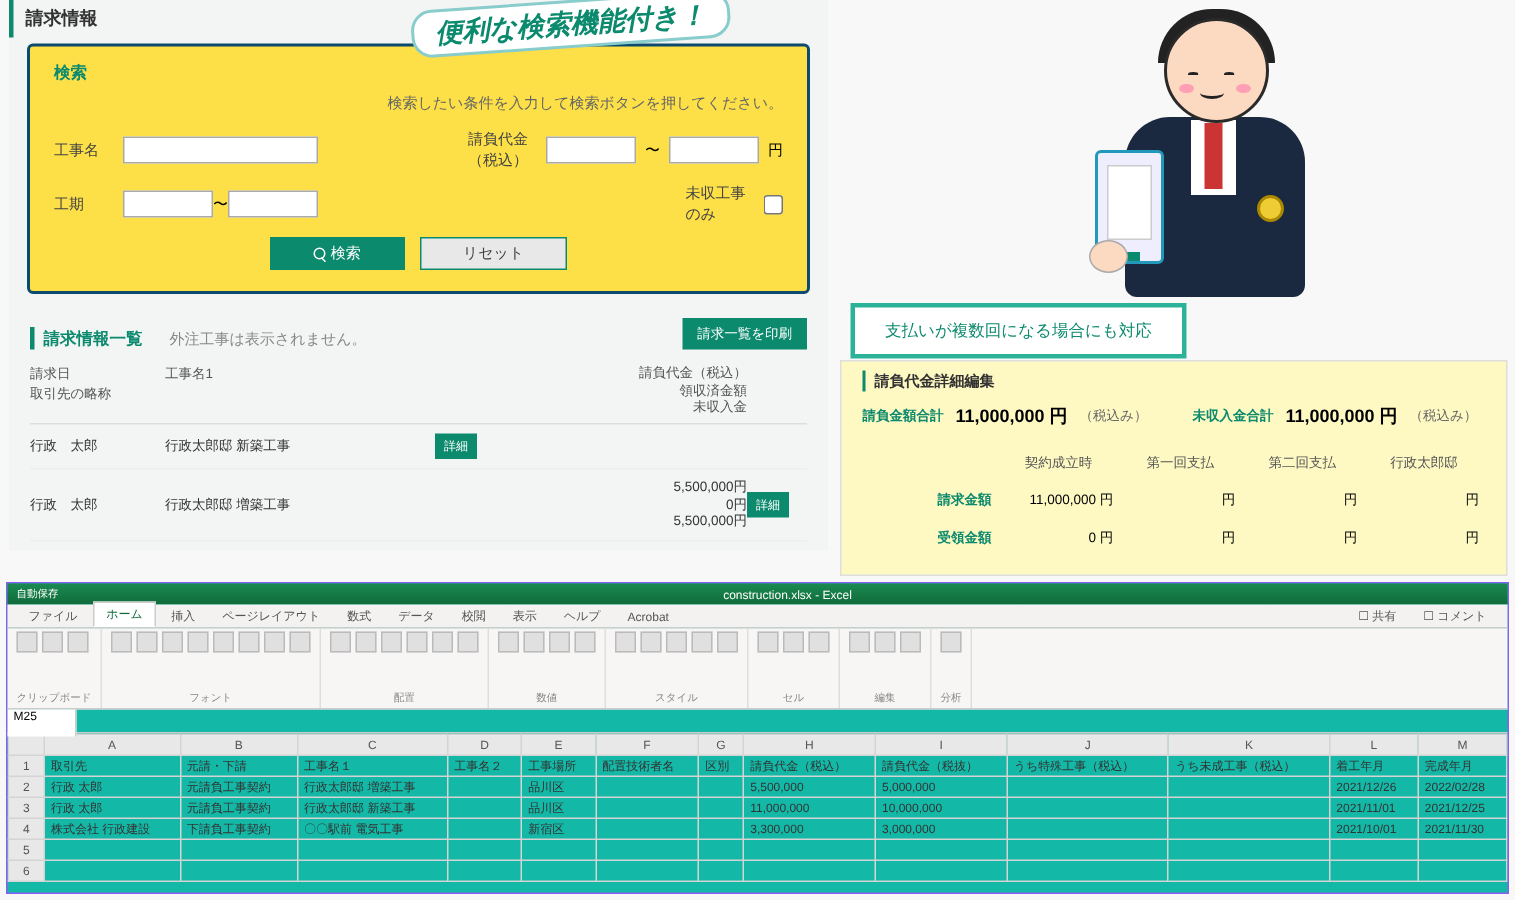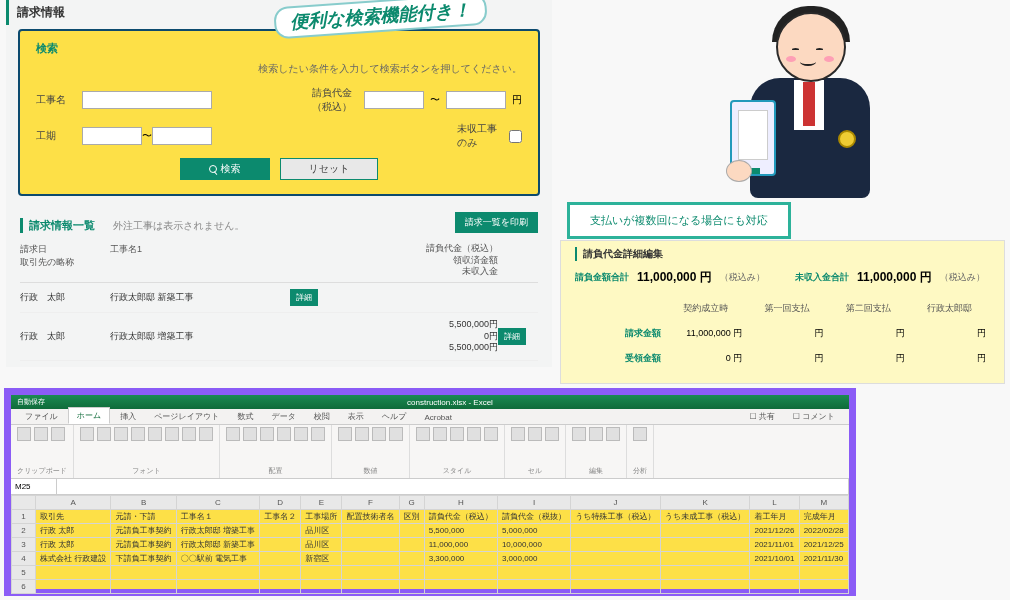--- a/index.html
+++ b/index.html
@@ -66,32 +66,32 @@
 .suit { position:absolute; left:60px; top:78px; width:120px; height:120px; background:#1a2840; border-radius:30px 30px 8px 8px; }
 .shirt { position:absolute; left:104px; top:80px; width:30px; height:50px; background:#fff; }
 .tie { position:absolute; left:113px; top:82px; width:12px; height:44px; background:#c33; }
 .badge { position:absolute; left:148px; top:130px; width:18px; height:18px; background:#ec3; border-radius:50%; border:2px solid #a80; }
 .phone { position:absolute; left:40px; top:100px; width:46px; height:76px; background:#eef; border:2px solid #29b; border-radius:4px; }
 .phone-inner { margin:8px 6px; height:50px; background:#fff; border:1px solid #ccc; }
 .phone-btn { margin:2px 14px; height:6px; background:#0c8a6e; }
 .hand { position:absolute; left:36px; top:160px; width:26px; height:22px; background:#fcd9c1; border-radius:50%; border:1px solid #aaa; }
 
 
-.excel { position:absolute; left:4px; top:388px; width:852px; height:208px; background:#fde047; border:7px solid #8b5cf6; font-size:9px; color:#333; z-index:1; }
+.excel { position:absolute; left:4px; top:388px; width:1002px; height:208px; background:#14b8a6; border:1px solid #8b5cf6; font-size:9px; color:#333; z-index:1; }
 .xl-title { background:#106b3a; background:linear-gradient(#1b8a52,#0f6b3a); height:14px; color:#fff; display:flex; align-items:center; }
 .xl-title .t { margin:0 auto; font-size:8px; }
 .xl-ribbon-tabs { background:#f3f2f1; height:16px; display:flex; align-items:flex-end; gap:2px; padding:0 6px; font-size:8px; border-bottom:1px solid #ccc; }
 .xl-ribbon-tabs span { padding:2px 8px; color:#555; cursor:pointer; }
 .xl-ribbon-tabs span.active { background:#fff; border:1px solid #ccc; border-bottom:1px solid #fff; color:#0f6b3a; }
 .xl-ribbon { background:#f7f6f5; height:54px; display:flex; border-bottom:1px solid #ccc; }
 .xl-grp { border-right:1px solid #ddd; padding:2px 6px; display:flex; flex-direction:column; justify-content:space-between; }
 .xl-grp .icons { display:flex; gap:3px; flex-wrap:wrap; }
 .xl-grp .icons div { width:14px; height:14px; background:#e0e0e0; border:1px solid #bbb; }
 .xl-grp .lbl { font-size:7px; color:#888; text-align:center; }
-.xl-namebox { height:16px; display:flex; border-bottom:1px solid #ccc; }
+.xl-namebox { height:16px; display:flex; border-bottom:1px solid #ccc;flex-direction:column; }
 .xl-namebox input { width:46px; font-size:8px; border:none; border-right:1px solid #ccc; padding:0 4px; }
 .xl-fx { flex:1; border:none; font-size:8px; padding:0 4px; }
 .xl-grid { overflow:auto; }
 .xl-table { border-collapse:collapse; width:100%; font-size:8px; }
 .xl-table th, .xl-table td { border:1px solid #d4d4d4; padding:1px 4px; height:14px; white-space:nowrap; }
 .xl-table th { background:#e8e8e8; font-weight:normal; color:#555; text-align:center; }
 .xl-col-h { background:#e8e8e8; text-align:center; width:24px; }
 </style>
 </head>
 <body>

